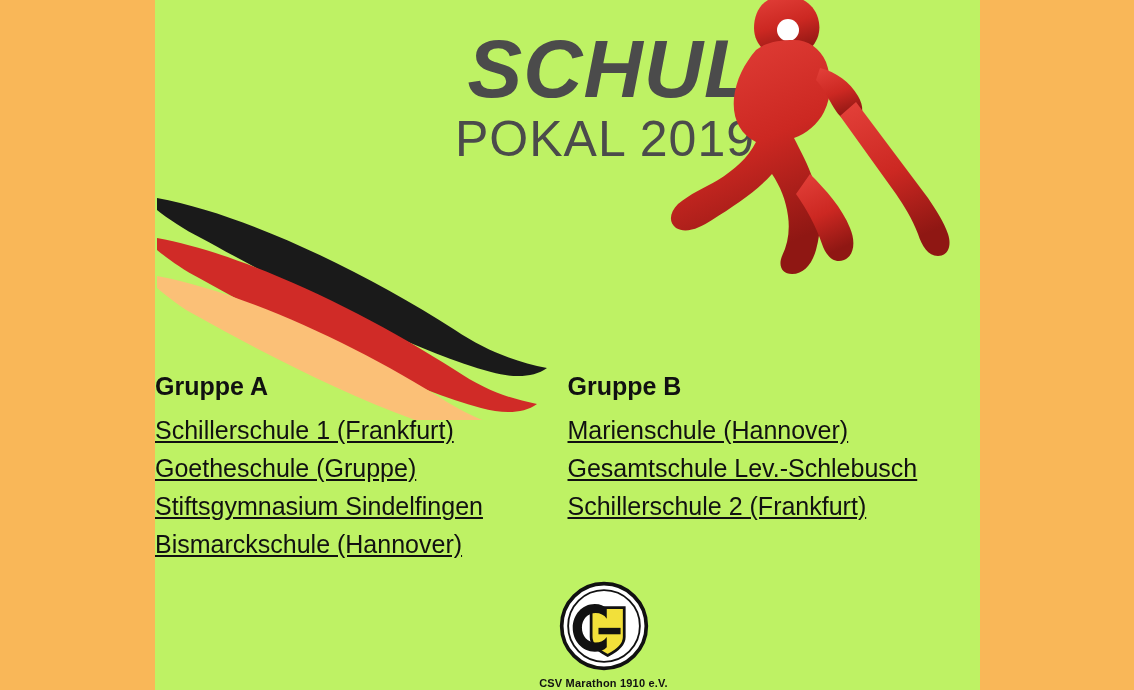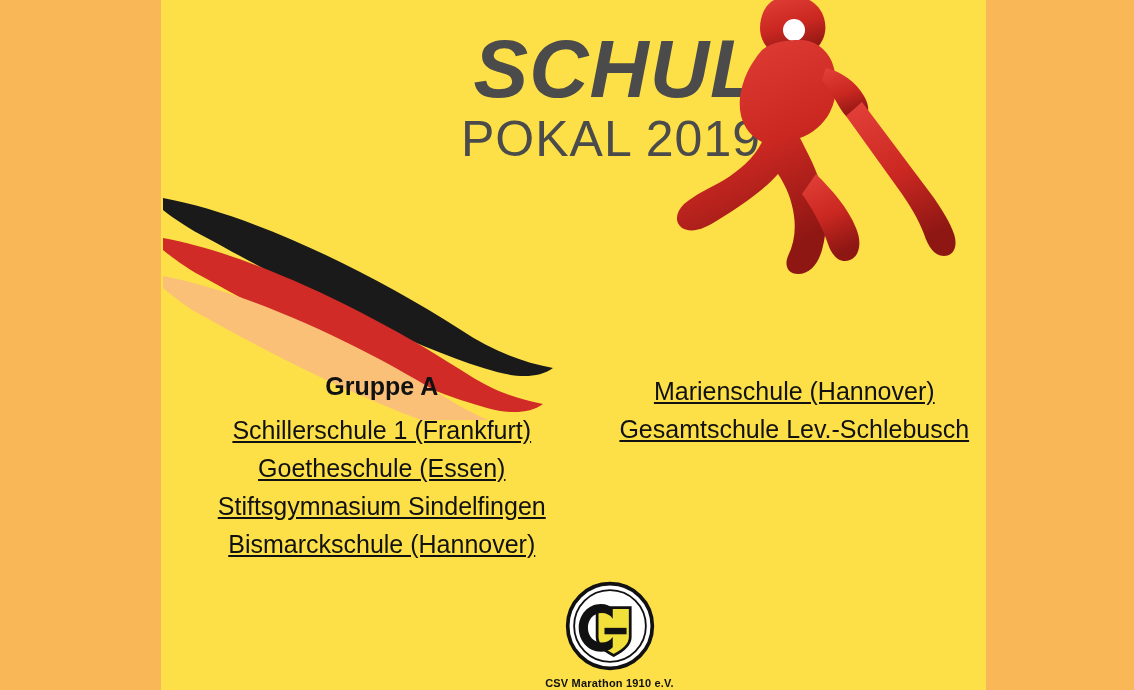--- a/index.html
+++ b/index.html
@@ -13,25 +13,25 @@
     font-family: "Liberation Sans", sans-serif;
     overflow: hidden;
   }
   .page {
     position: relative;
     width: 1134px;
     height: 690px;
   }
   .sheet {
     position: absolute;
-    left: 161px;
+    left: 155px;
     top: 0;
     width: 825px;
     height: 690px;
-    background: #fde047;
+    background: #bef264;
     overflow: hidden;
   }
 
   
   .logo-area {
     position: absolute;
     left: 0;
     top: 0;
     width: 825px;
     height: 365px;
@@ -93,22 +93,21 @@
   
   .groups {
     position: absolute;
     left: 0;
     top: 372px;
     width: 825px;
     display: flex;
   }
   .group {
     width: 50%;
-    text-align: center;
-    padding-left: 29px;
+    text-align: left;
   }
   .group-title {
     font-size: 25px;
     font-weight: bold;
     color: #111111;
     margin-bottom: 10px;
   }
   .team {
     font-size: 25px;
     color: #111111;
@@ -184,27 +183,29 @@
 
         <path d="M150 180 C166 196, 182 214, 190 234 C196 248, 194 262, 184 266 C174 270, 166 262, 162 250
                  C156 232, 146 214, 136 200 Z" fill="url(#plGrad)"></path>
       </svg>
     </div>
 
     <div class="groups">
       <div class="group">
         <div class="group-title">Gruppe A</div>
         <div class="team">Schillerschule 1 (Frankfurt)</div>
-        <div class="team">Goetheschule (Essen)</div>
+        <div class="team">Goetheschule (Gruppe)</div>
         <div class="team">Stiftsgymnasium Sindelfingen</div>
         <div class="team">Bismarckschule (Hannover)</div>
       </div>
       <div class="group">
+        <div class="group-title">Gruppe B</div>
         <div class="team">Marienschule (Hannover)</div>
         <div class="team">Gesamtschule Lev.-Schlebusch</div>
+        <div class="team">Schillerschule 2 (Frankfurt)</div>
       </div>
     </div>
 
     <div class="badge-wrap">
       <svg class="badge" viewBox="0 0 100 100">
         <circle cx="50" cy="50" r="46" fill="#ffffff" stroke="#111111" stroke-width="4"></circle>
         <circle cx="50" cy="50" r="39" fill="#ffffff" stroke="#111111" stroke-width="2"></circle>
         <path d="M36 30 L72 30 L72 62 C72 72, 62 78, 54 82 C46 78, 36 72, 36 62 Z" fill="#f2e03a" stroke="#111111" stroke-width="3"></path>
         <rect x="44" y="52" width="24" height="7" fill="#111111"></rect>
         <path d="M40 26 C26 26, 16 38, 16 52 C16 66, 26 78, 40 78 C46 78, 50 76, 53 73 L53 62 C50 66, 46 68, 41 68 C32 68, 26 61, 26 52 C26 43, 32 36, 41 36 C46 36, 50 38, 53 42 L53 31 C50 28, 46 26, 40 26 Z" fill="#111111"></path>

